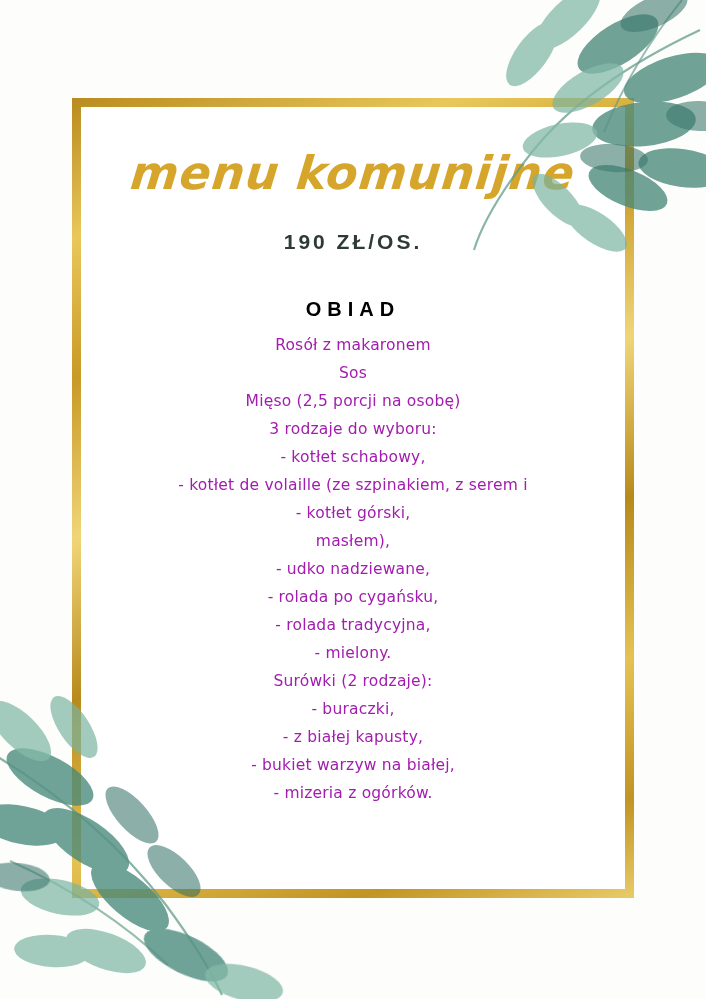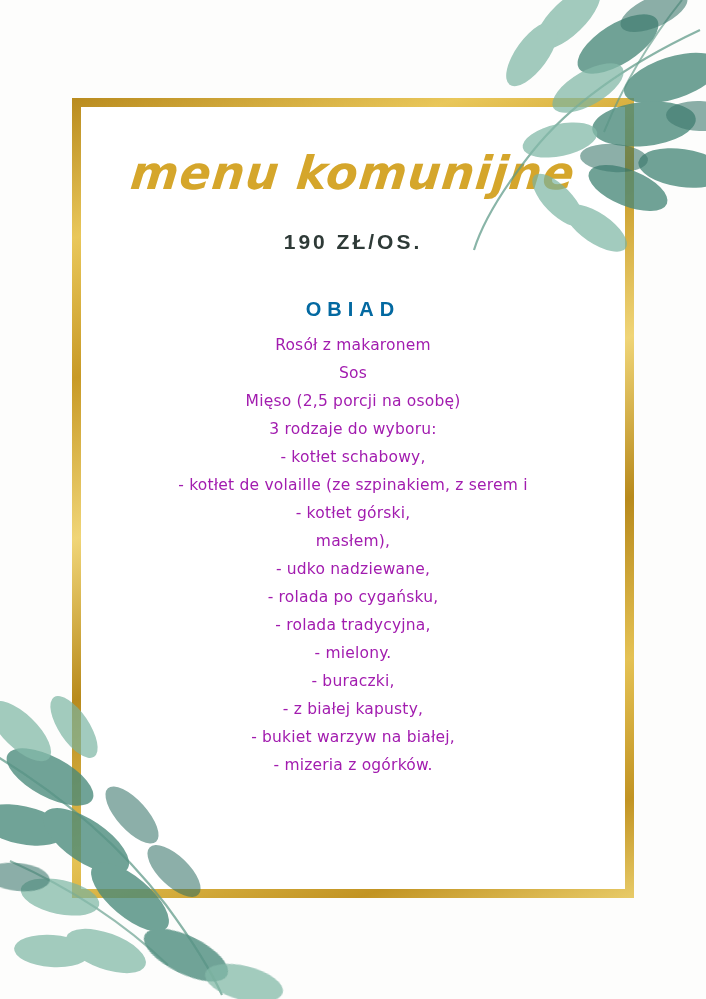--- a/index.html
+++ b/index.html
@@ -80,21 +80,21 @@
     letter-spacing: 3px;
     color: #2e3a37;
     margin: 0 0 44px 0;
   }
 
   .section-heading {
     font-family: "Liberation Sans", sans-serif;
     font-size: 20px;
     font-weight: 700;
     letter-spacing: 6px;
-    color: #0369a1;
+    color: #000000;
     margin: 0 0 10px 0;
   }
 
   .menu-list {
     list-style: none;
     margin: 0;
     padding: 0;
   }
   .menu-list li {
     font-family: "DejaVu Sans", sans-serif;
@@ -201,20 +201,21 @@
       <li>Mięso (2,5 porcji na osobę)</li>
       <li>3 rodzaje do wyboru:</li>
       <li>- kotłet schabowy,</li>
       <li>- kotłet de volaille (ze szpinakiem, z serem i</li>
       <li>- kotłet górski,</li>
       <li>masłem),</li>
       <li>- udko nadziewane,</li>
       <li>- rolada po cygańsku,</li>
       <li>- rolada tradycyjna,</li>
       <li>- mielony.</li>
+      <li>Surówki (2 rodzaje):</li>
       <li>- buraczki,</li>
       <li>- z białej kapusty,</li>
       <li>- bukiet warzyw na białej,</li>
       <li>- mizeria z ogórków.</li>
     </ul>
   </div>
 
 </div>
 
 </body></html>

